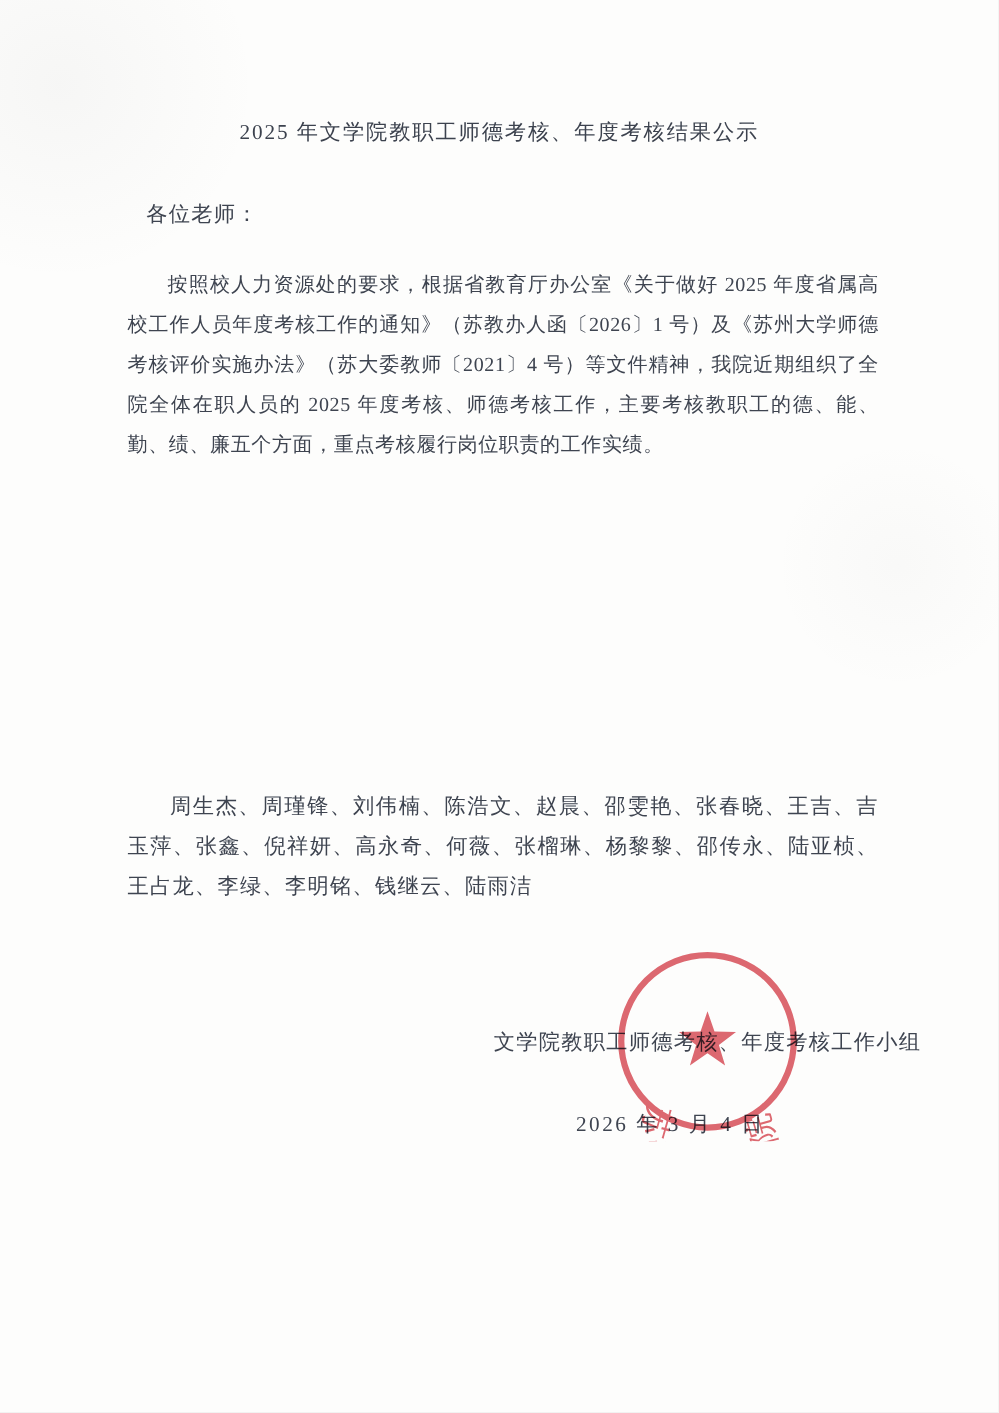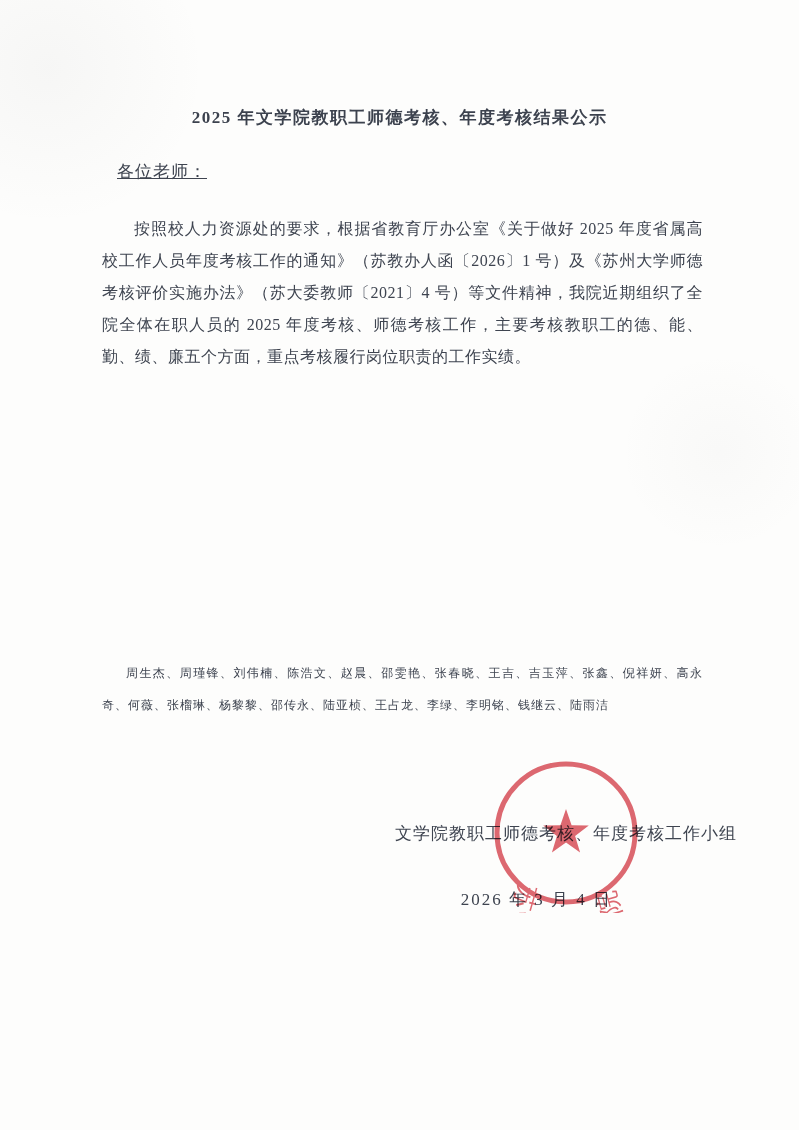--- a/index.html
+++ b/index.html
@@ -20,32 +20,30 @@
     color: #3e4450;
     overflow: hidden;
   }
   .title {
     position: absolute;
     top: 94px;
     left: 0;
     width: 100%;
     text-align: center;
     font-size: 17px;
-    font-weight: 700;
+    font-weight: 400;
     letter-spacing: 1.5px;
     color: #3c424e;
-    margin-top: 12px;
   }
   .salutation {
     position: absolute;
     top: 160px;
     left: 117px;
     font-size: 17px;
     letter-spacing: 1px;
-    text-decoration: underline;
   }
   .body-para {
     position: absolute;
     left: 102px;
     width: 601px;
     font-size: 16px;
     line-height: 32px;
     letter-spacing: 0.5px;
     text-align: justify;
     text-justify: inter-ideograph;
@@ -56,24 +54,24 @@
   .attachment-heading {
     position: absolute;
     top: 633px;
     left: 102px;
     font-size: 17px;
     letter-spacing: 1px;
     text-indent: 2em;
   }
   .name-list {
     position: absolute;
-    top: 657px;
+    top: 629px;
     left: 102px;
     width: 601px;
-    font-size: 12px;
+    font-size: 17px;
     line-height: 32px;
     letter-spacing: 1px;
     text-align: justify;
     text-justify: inter-ideograph;
     text-indent: 2em;
   }
   .signature {
     position: absolute;
     top: 822px;
     left: 0;

